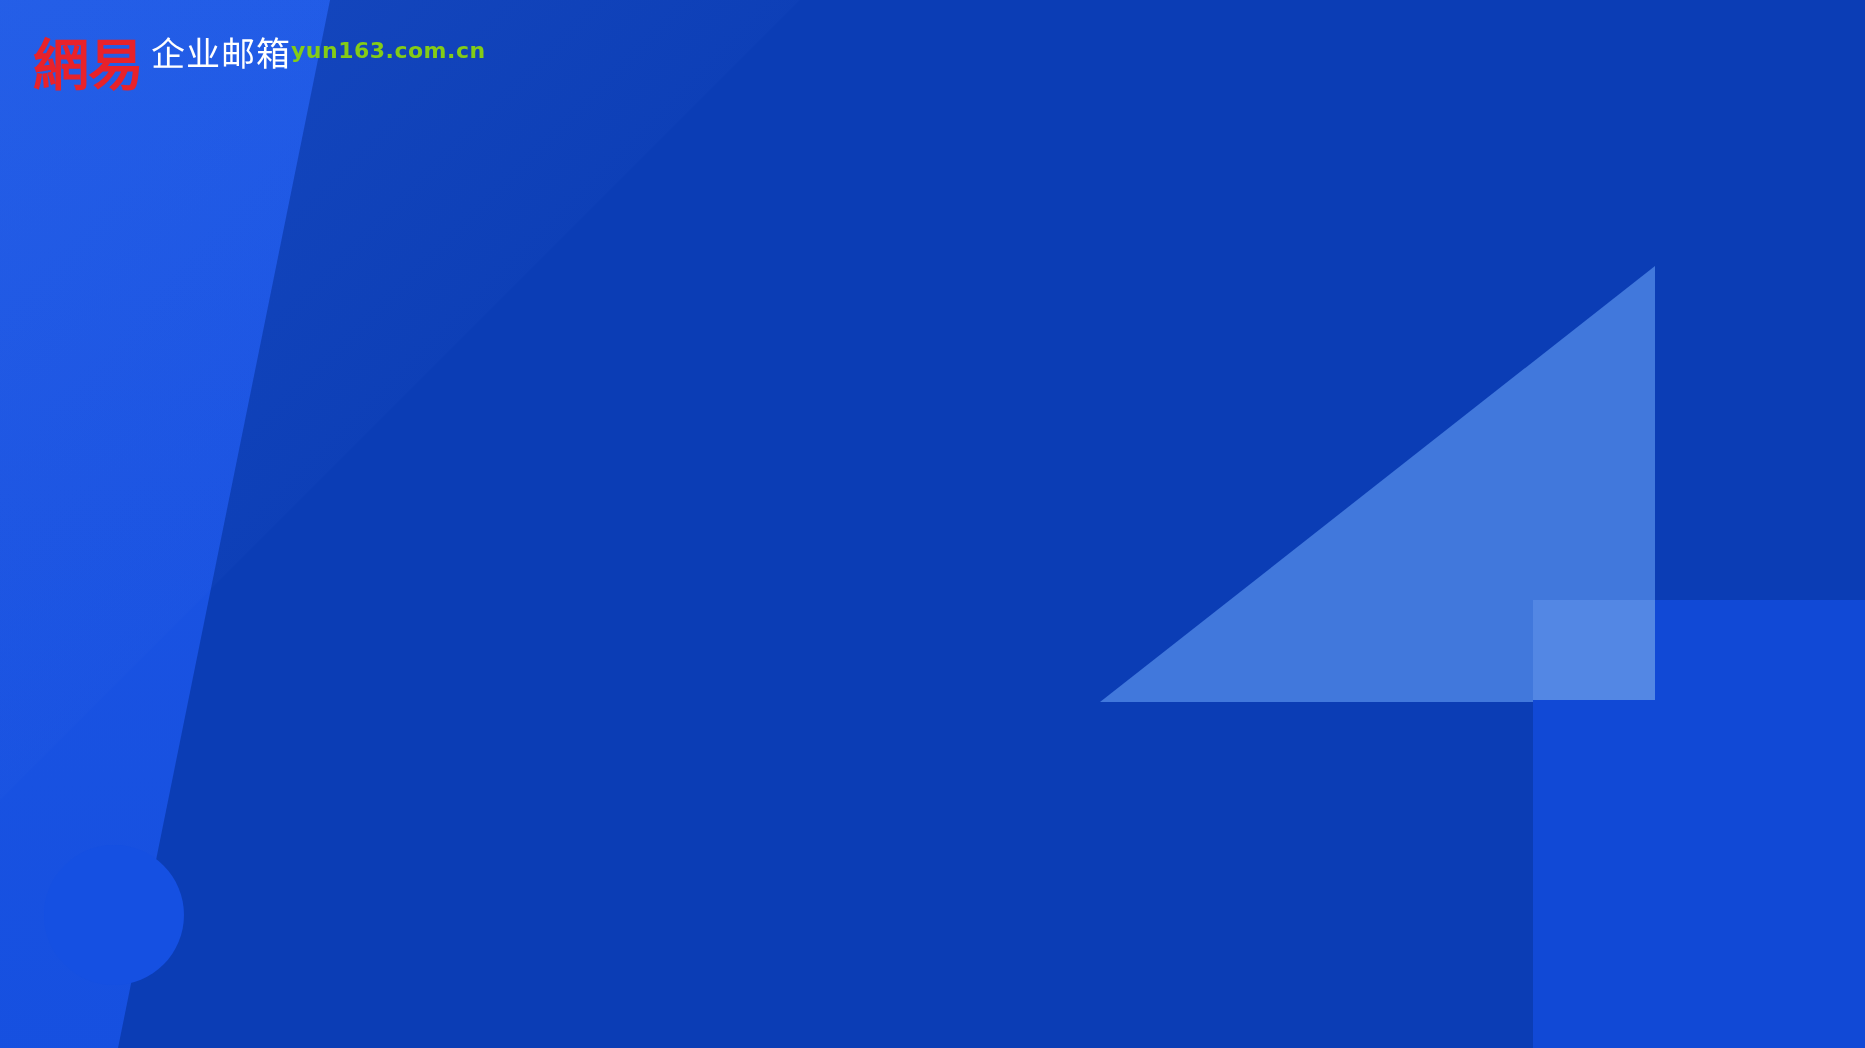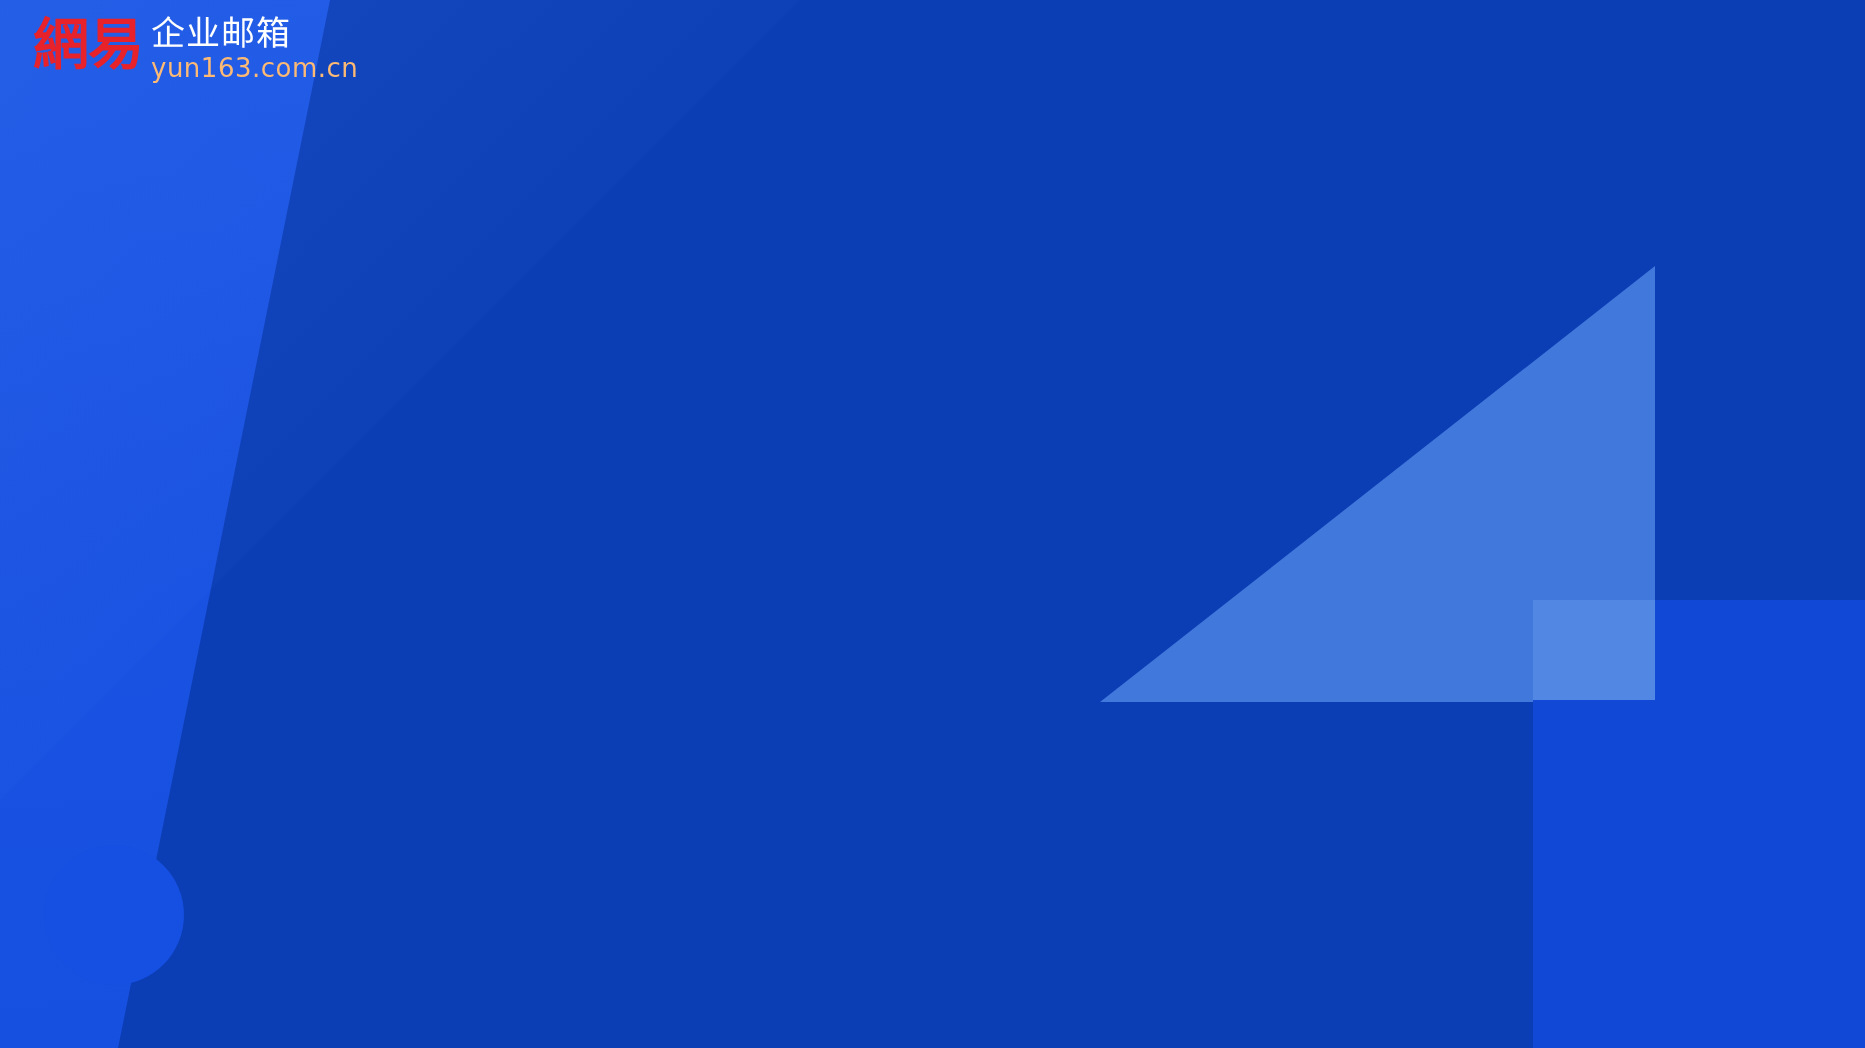--- a/index.html
+++ b/index.html
@@ -88,57 +88,57 @@
     width: 140px;
     height: 140px;
     border-radius: 50%;
     background: #1550e2;
   }
 
   
   .logo {
     position: absolute;
     left: 33px;
-    top: 9px;
+    top: 30px;
     display: flex;
     align-items: flex-start;
     gap: 8px;
     z-index: 5;
   }
   .logo-mark {
     font-family: "DejaVu Sans", "Liberation Sans", sans-serif;
     font-size: 56px;
     line-height: 1;
     font-weight: 700;
     color: #e8222a;
     letter-spacing: -1px;
     white-space: nowrap;
     padding-top: 8px;
   }
   .logo-words {
     display: flex;
-    flex-direction: column;
+    flex-direction: row;
     justify-content: flex-start;
     padding-top: 6px;
   }
   .logo-cn {
     font-family: "DejaVu Sans", "Liberation Sans", sans-serif;
     font-size: 34px;
     line-height: 1.08;
     font-weight: 500;
     color: #ffffff;
     letter-spacing: 1px;
     white-space: nowrap;
   }
   .logo-url {
     font-family: "DejaVu Sans", "Liberation Sans", sans-serif;
-    font-size: 26px;
+    font-size: 22px;
     line-height: 1.15;
-    font-weight: 400;
-    color: #fdba74;
+    font-weight: 700;
+    color: #84cc16;
     letter-spacing: 0.5px;
     white-space: nowrap;
     margin-top: 2px;
   }
 
   
   .headline {
     position: absolute;
     left: 388px;
     top: 478px;

